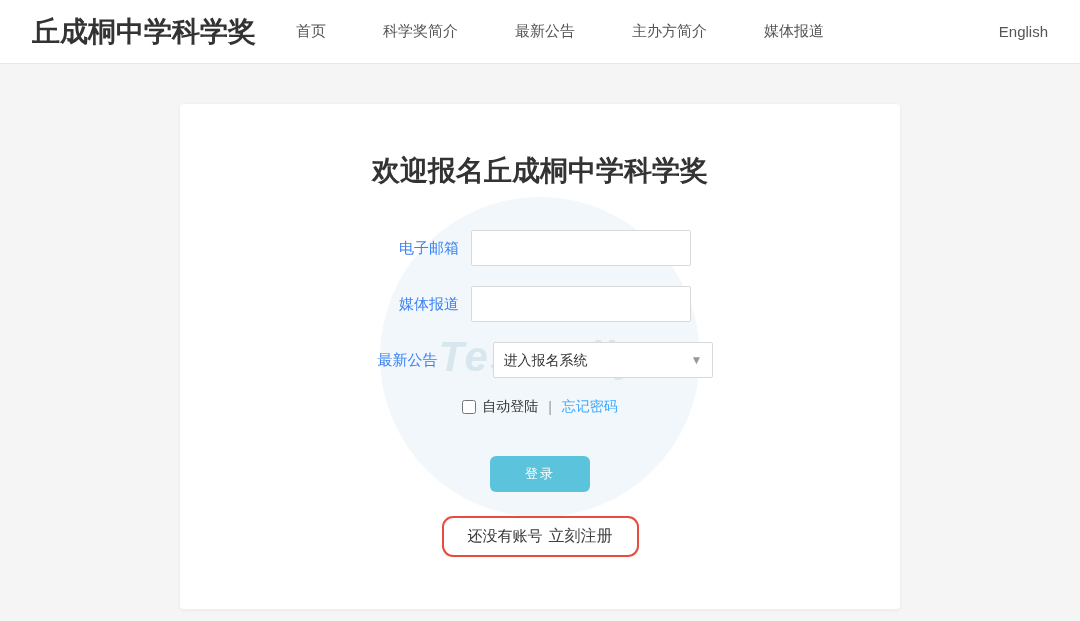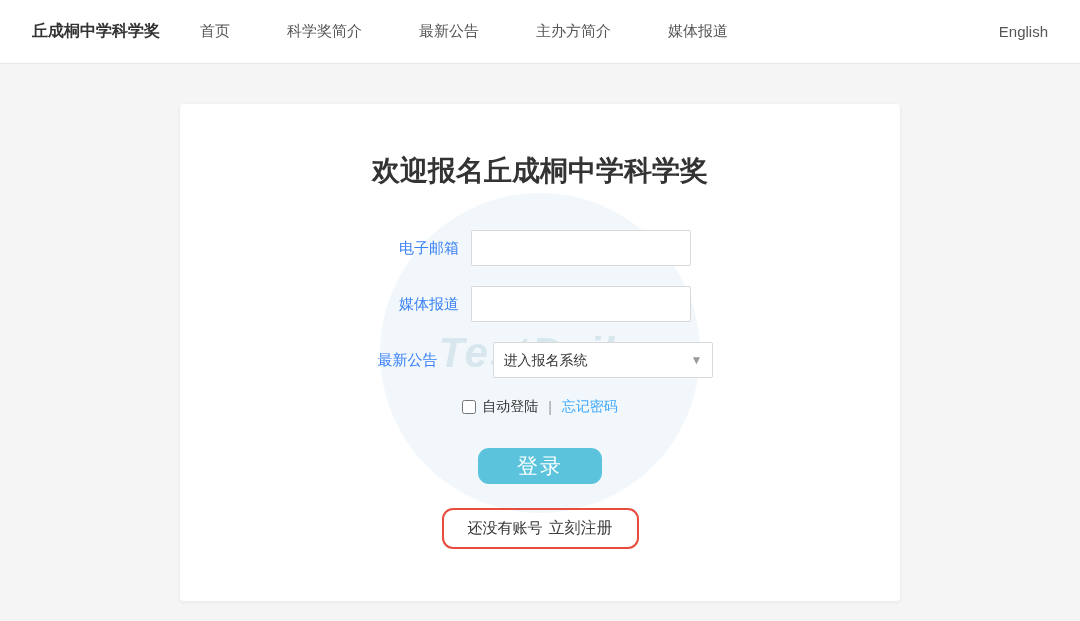--- a/index.html
+++ b/index.html
@@ -14,21 +14,21 @@
     .header {
       background: #fff;
       border-bottom: 1px solid #e8e8e8;
       height: 64px;
       display: flex;
       align-items: center;
       padding: 0 32px;
       position: relative;
     }
     .header-logo {
-      font-size: 16px;
+      font-size: 28px;
       font-weight: bold;
       color: #333;
       margin-right: 40px;
       white-space: nowrap;
     }
     .header-nav {
       display: flex;
       gap: 57px;
       flex: 1;
     }
@@ -156,21 +156,21 @@
       pointer-events: none;
       color: #999;
       font-size: 12px;
     }
 
     
     .auto-login-row {
       display: flex;
       align-items: center;
       justify-content: center;
-      margin-bottom: 32px;
+      margin-bottom: 40px;
       gap: 6px;
     }
     .auto-login-checkbox {
       width: 14px;
       height: 14px;
       cursor: pointer;
     }
     .auto-login-label {
       font-size: 14px;
       color: #333;
@@ -187,27 +187,27 @@
       text-decoration: none;
     }
 
     
     .login-btn-row {
       display: flex;
       justify-content: center;
       margin-bottom: 24px;
     }
     .login-btn {
-      width: 124px;
+      width: 100px;
       height: 36px;
       background: #5bc4dc;
       color: #fff;
       border: none;
-      border-radius: 11px;
-      font-size: 21px;
+      border-radius: 6px;
+      font-size: 13px;
       cursor: pointer;
       letter-spacing: 2px;
     }
 
     
     .register-row {
       display: flex;
       justify-content: center;
     }
     .register-box {

